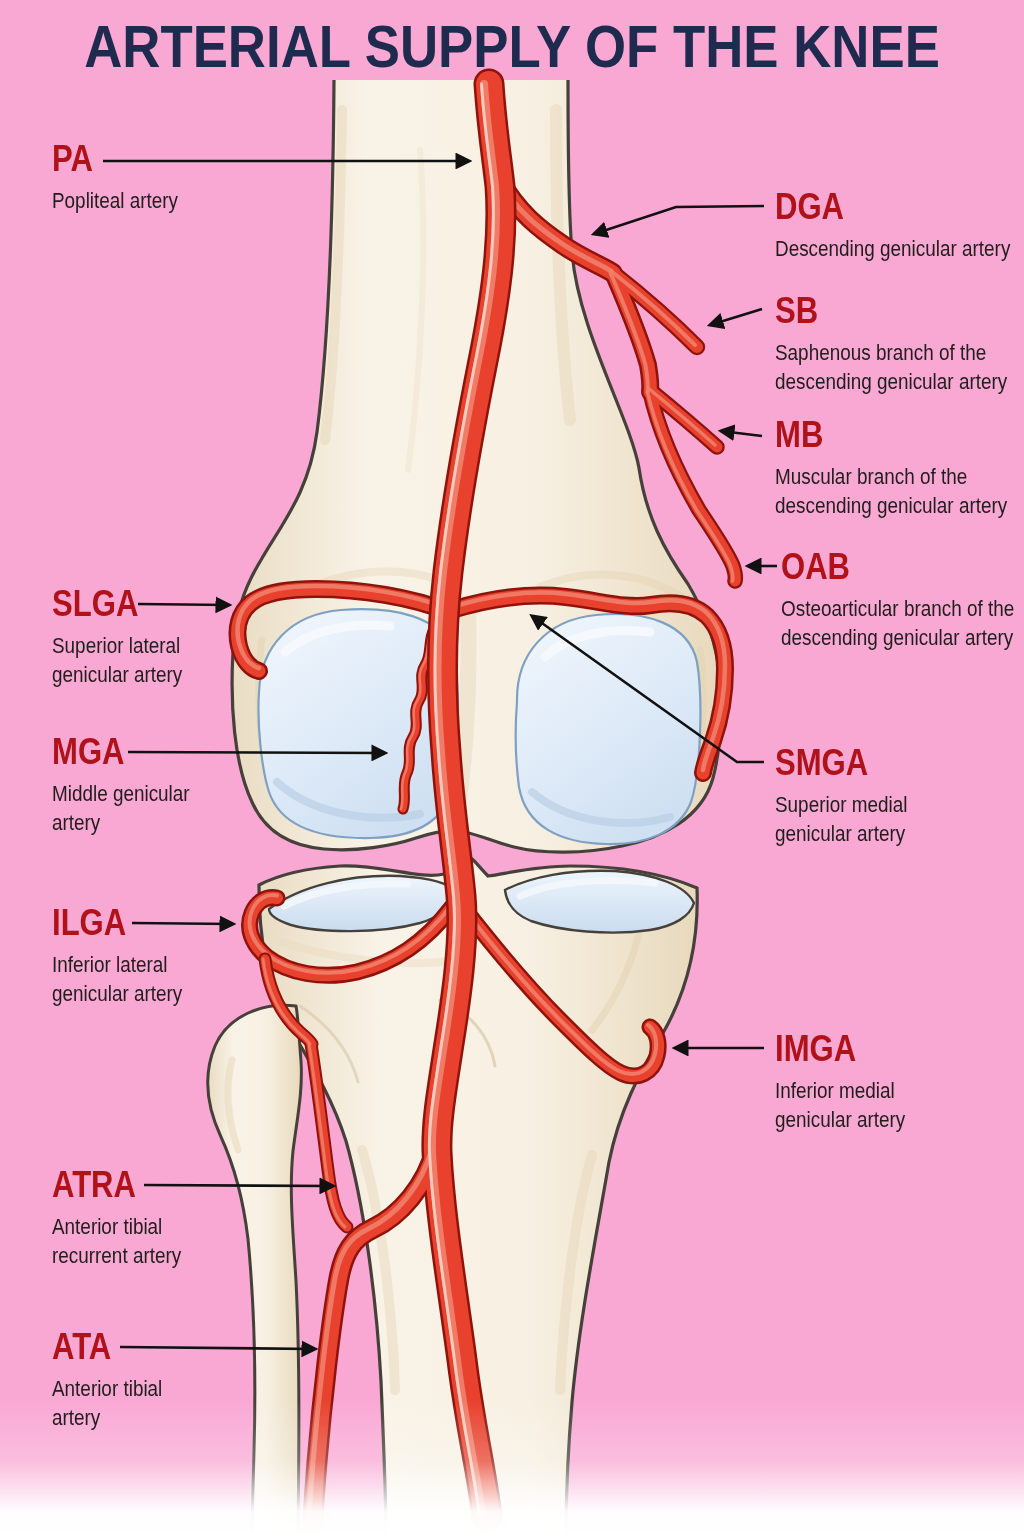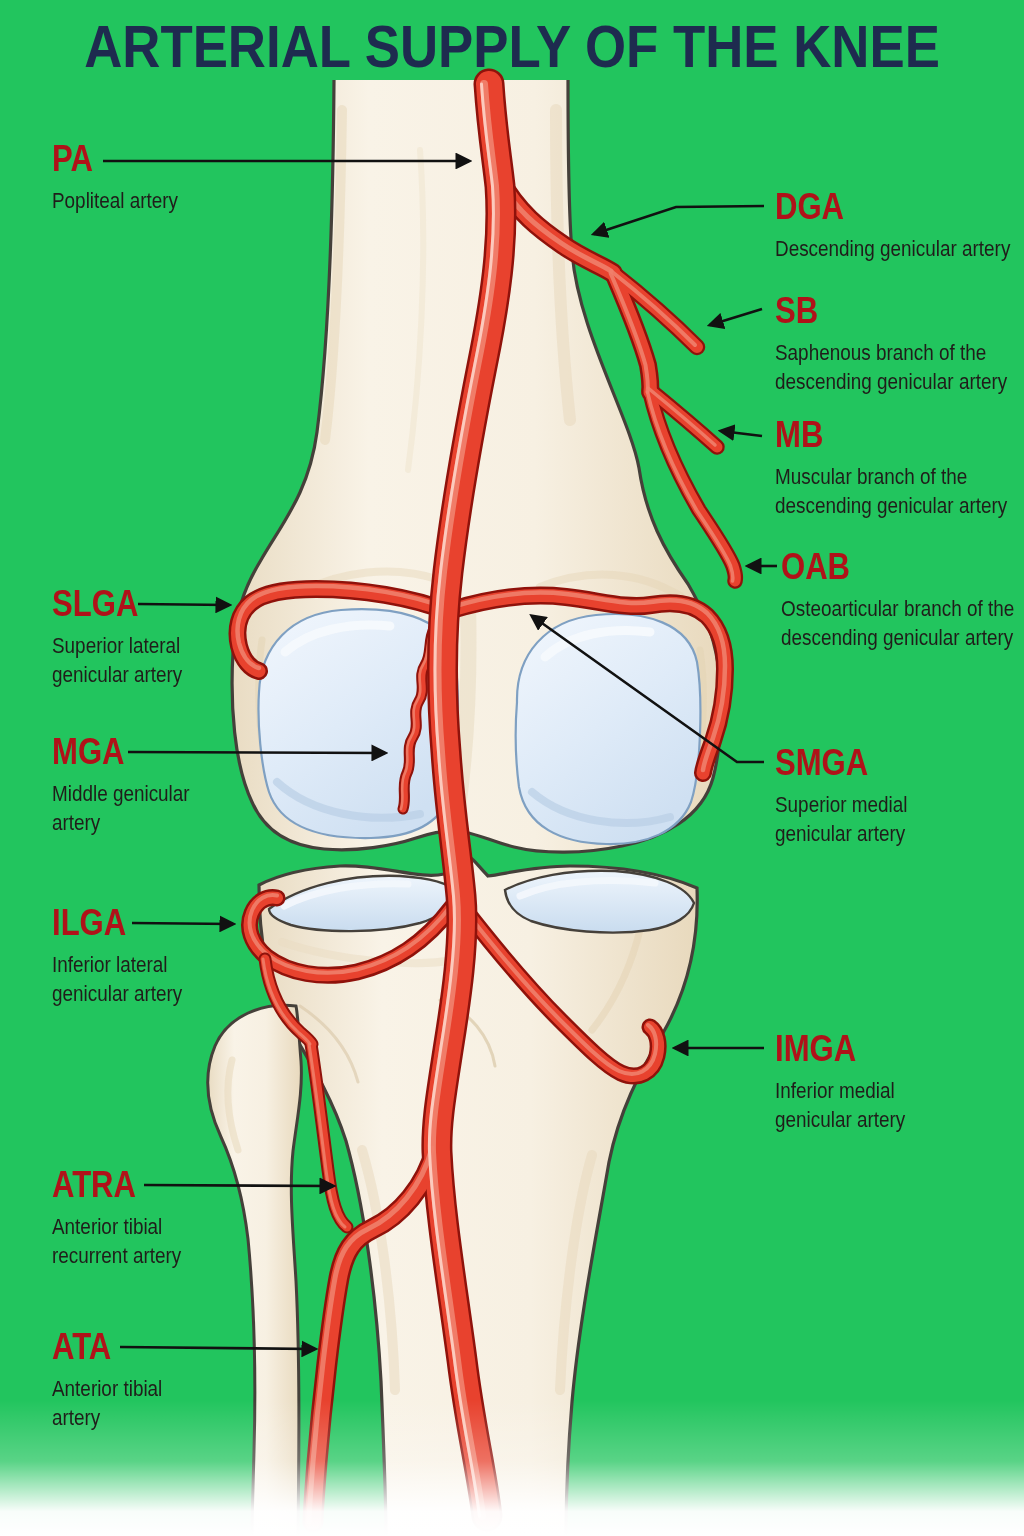--- a/index.html
+++ b/index.html
@@ -1,17 +1,17 @@
 <!DOCTYPE html>
 <html><head>
 <meta charset="utf-8">
 <style>
   html,body{margin:0;padding:0;background:#ffffff;}
   .stage{
-    position:relative;width:1024px;height:1536px;background:#22c55e;
+    position:relative;width:1024px;height:1536px;background:#f9a8d4;
     font-family:"Liberation Sans","DejaVu Sans",sans-serif;overflow:hidden;
   }
   .stage svg{position:absolute;left:0;top:0;}
   .title{
     position:absolute;left:0;top:12px;width:1024px;text-align:center;
     font-size:60px;font-weight:bold;color:#1e2b4f;letter-spacing:0px;
     transform:scaleX(0.88);transform-origin:512px 0;white-space:nowrap;
   }
   .label{position:absolute;transform:scaleX(0.84);transform-origin:left top;white-space:nowrap;}
   .label .abbr{font-size:37px;font-weight:bold;color:#b01219;line-height:38px;}

